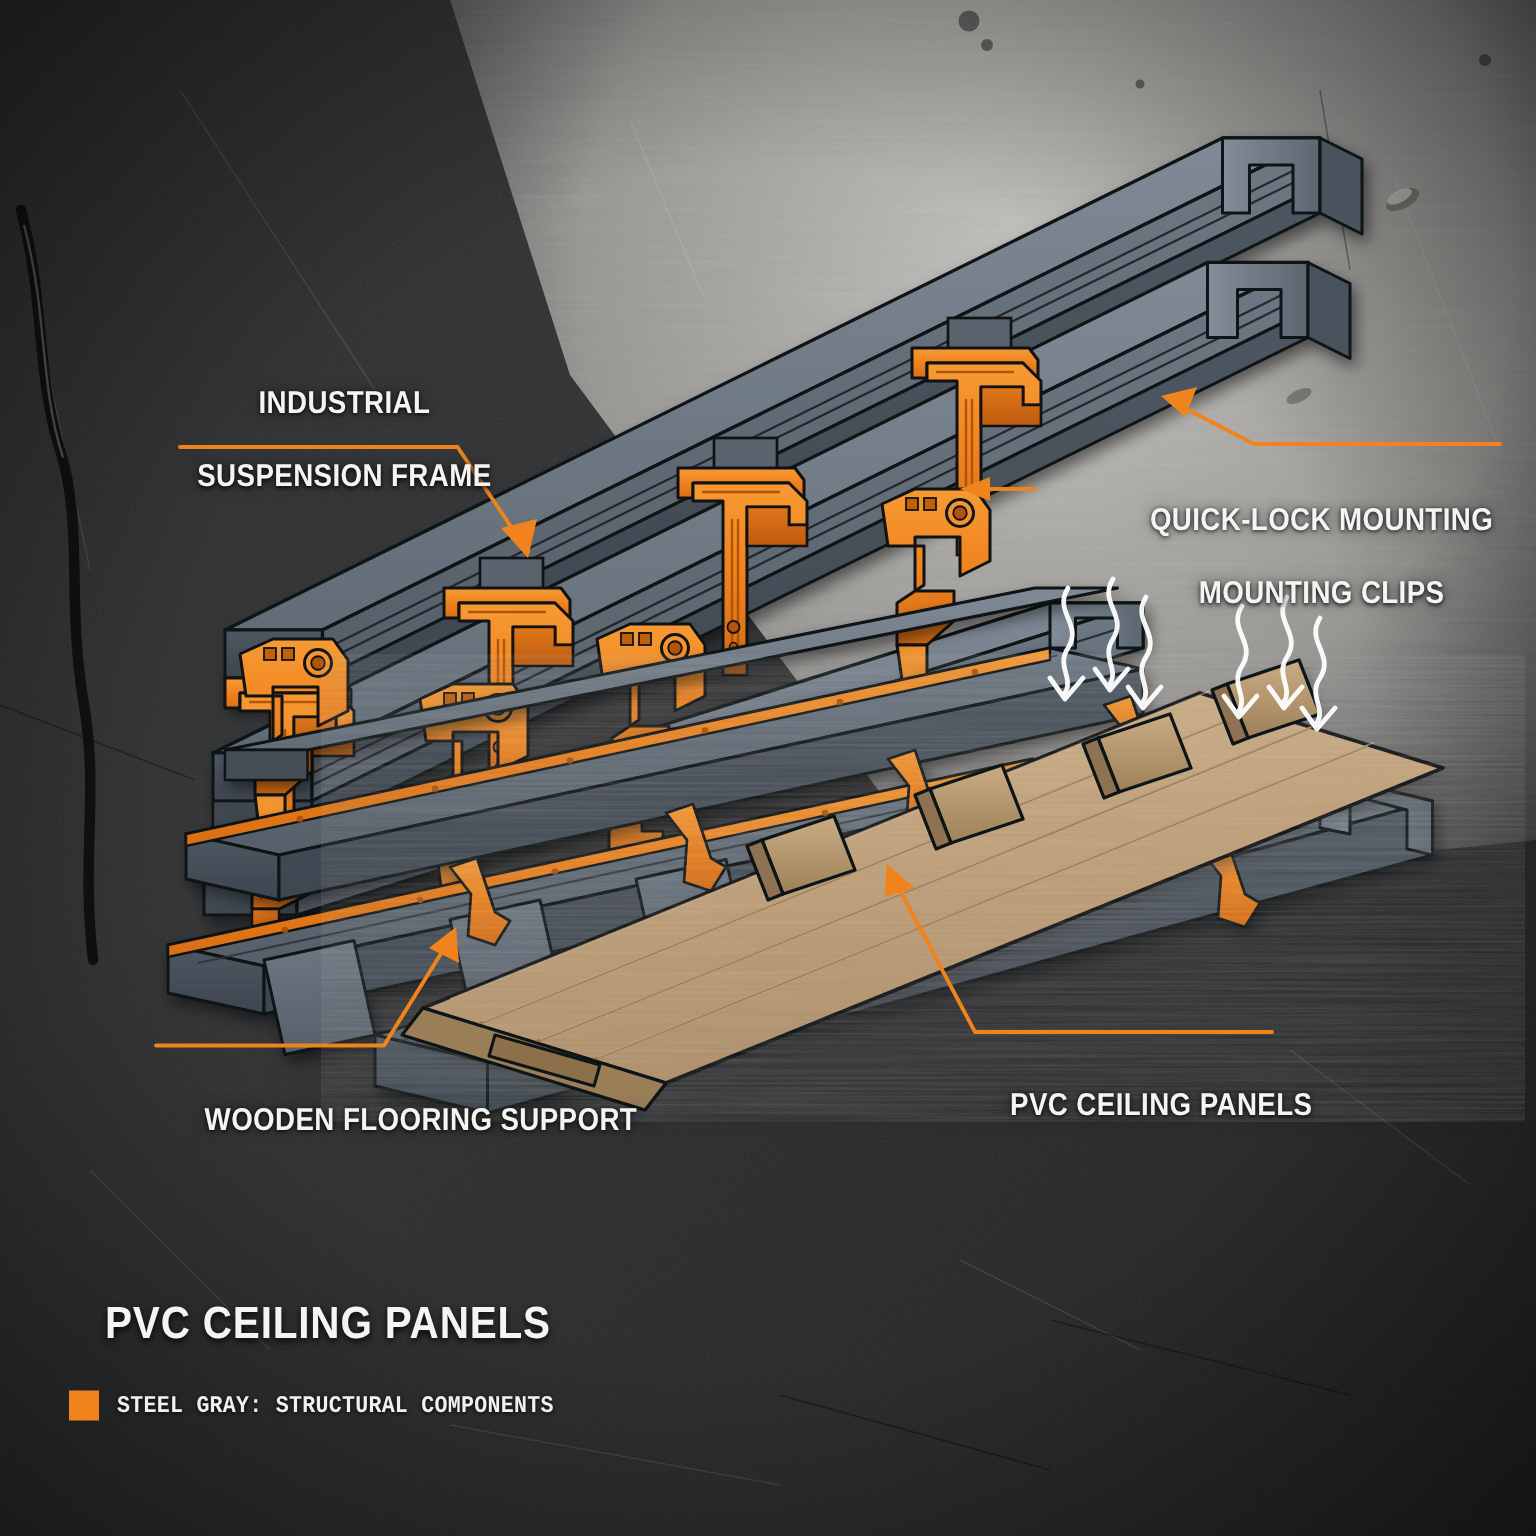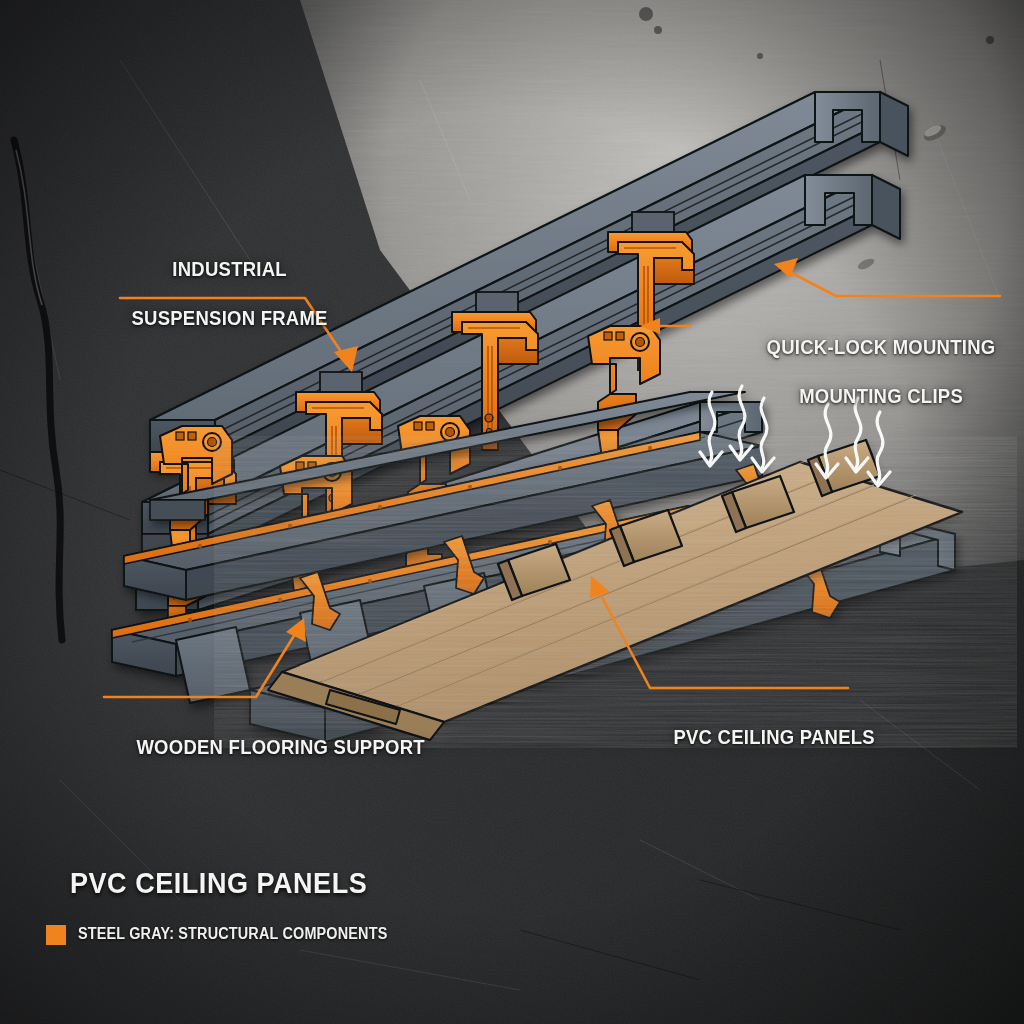--- a/index.html
+++ b/index.html
@@ -39,21 +39,21 @@
 
   #title{
     position:absolute;left:70px;top:866px;
     color:#f4f4f2;font-size:30px;font-weight:700;letter-spacing:.6px;
     text-transform:uppercase;
     text-shadow:0 2px 5px rgba(0,0,0,.9);
     transform:scaleX(.9);transform-origin:left center;
     white-space:pre;
   }
   #legend{position:absolute;left:46px;top:925px;}
-  .lg-row{display:flex;align-items:flex-start;height:24px;margin-bottom:3px;}
+  .lg-row{display:flex;align-items:center;height:24px;margin-bottom:3px;font-family:Liberation Mono, monospace;}
   .lg-sw{width:20px;height:20px;flex:0 0 20px;margin-right:12px;}
   .lg-tx{
     color:#f0f0ee;font-size:16px;font-weight:700;letter-spacing:.2px;
     text-transform:uppercase;white-space:pre;
     transform:scaleX(.9);transform-origin:left center;
     text-shadow:0 1px 3px rgba(0,0,0,.9);
   }
 </style>
 </head>
 <body>

